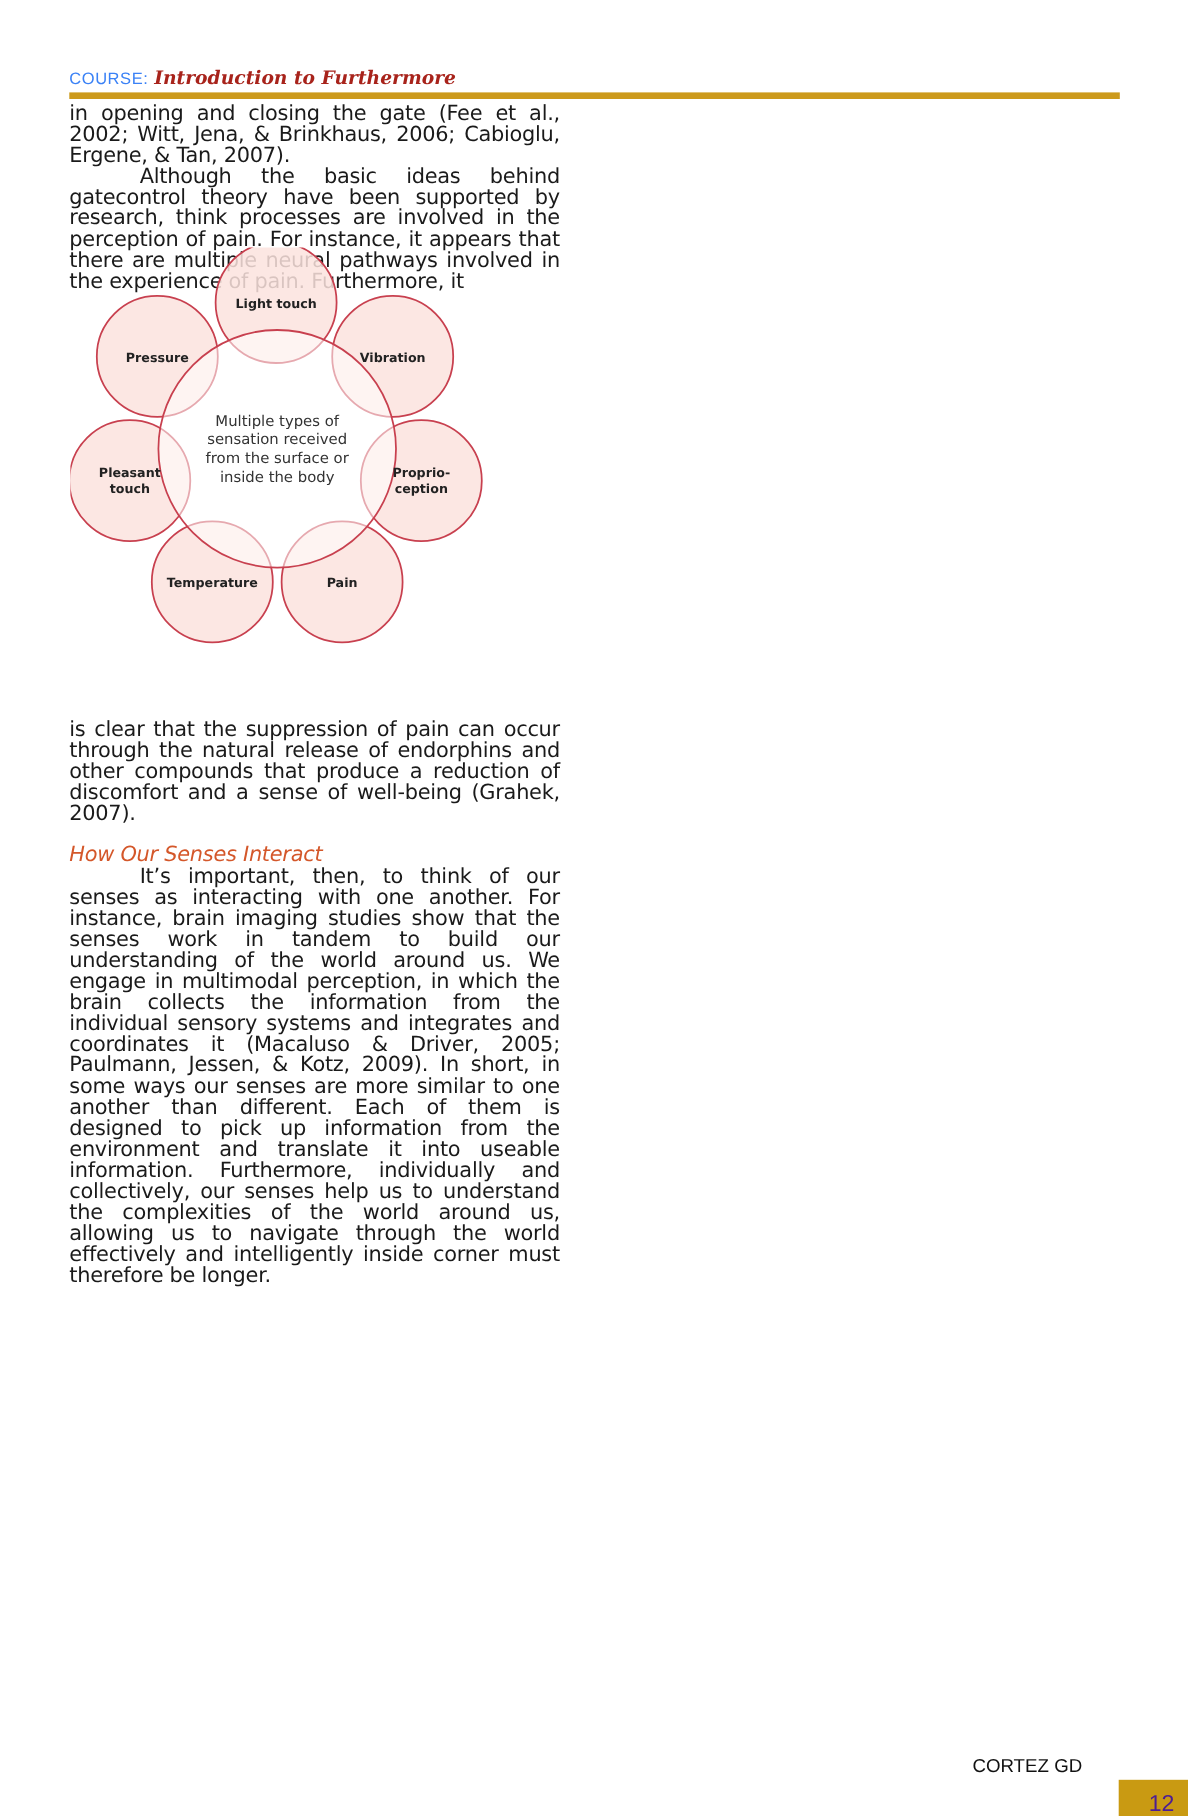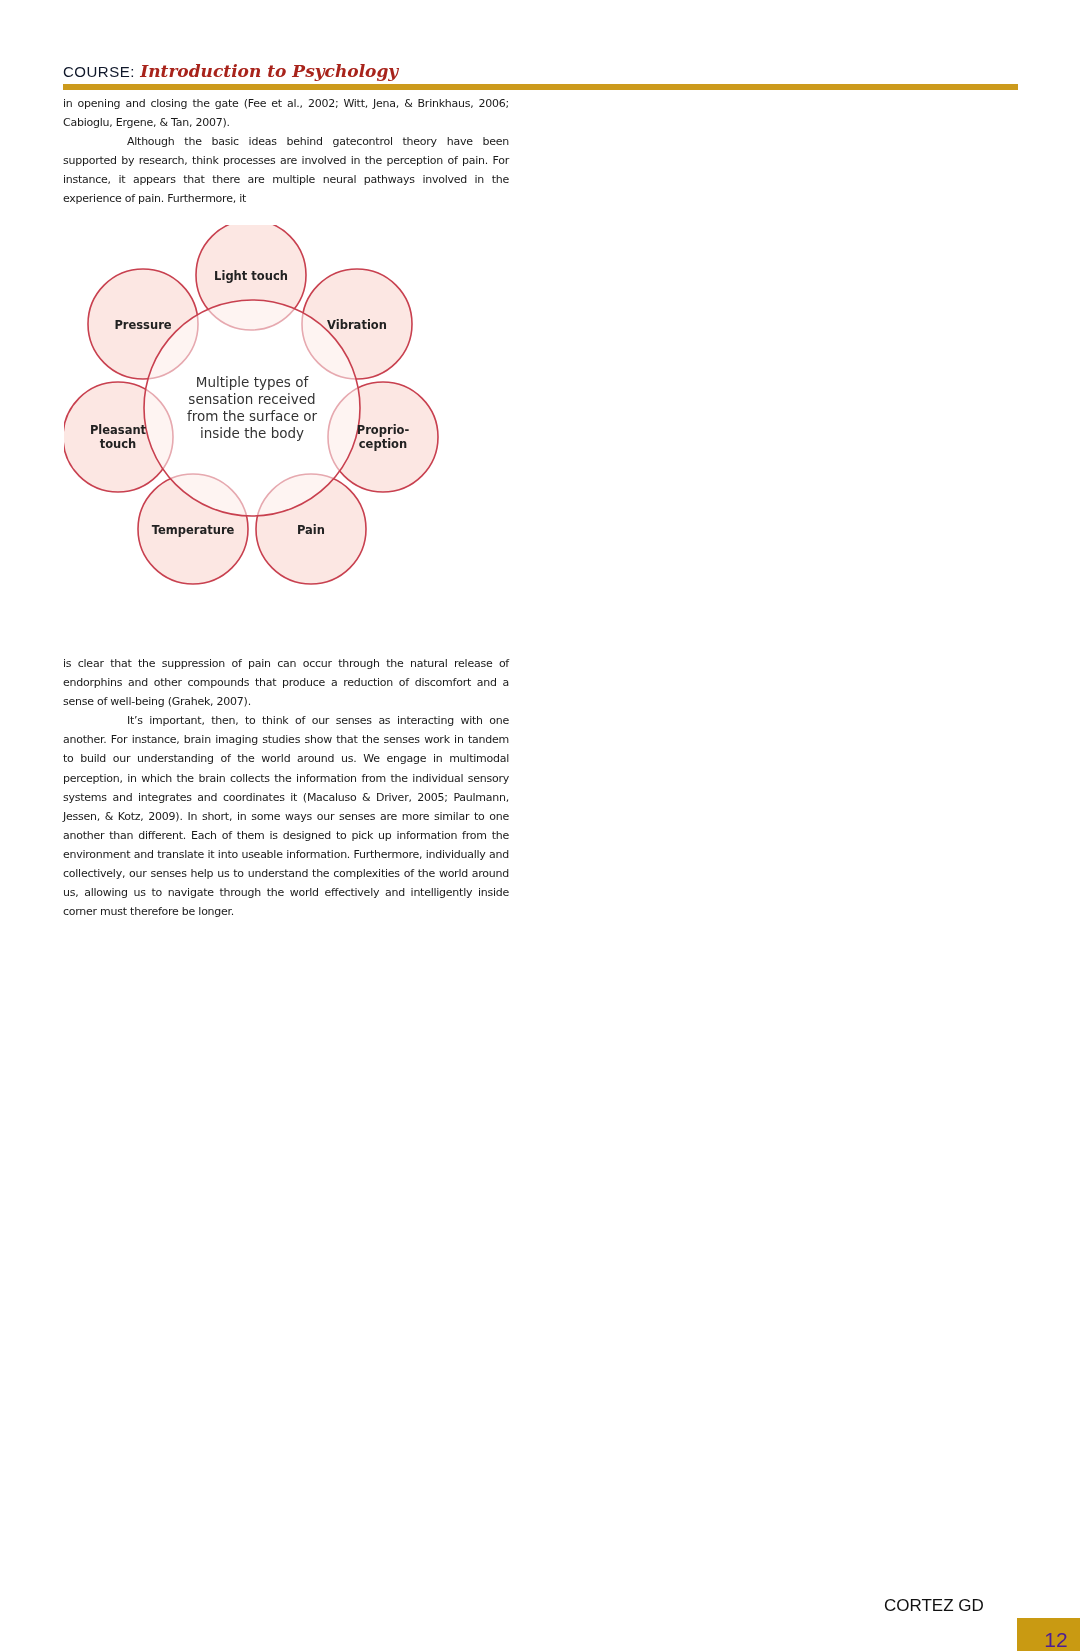--- a/index.html
+++ b/index.html
@@ -1,25 +1,25 @@
 <!DOCTYPE html>
 <html><head>
   <meta charset="utf-8">
   <style>
     html, body { margin: 0; padding: 0; background: #ffffff; }
     body { width: 1080px; height: 1651px; position: relative; overflow: hidden;
            font-family: "DejaVu Sans", sans-serif; color: #1a1a1a; }
 
     .header { position: absolute; left: 63px; top: 60px; width: 955px; }
     .header-title { font-size: 17px; line-height: 22px; white-space: nowrap; }
-    .header-prefix { color: #0f172a; font-family: "Liberation Sans", sans-serif; letter-spacing: 0.5px; font-size: 15px; }
+    .header-prefix { color: #3b82f6; font-family: "Liberation Sans", sans-serif; letter-spacing: 0.5px; font-size: 15px; }
     .header-course { color: #a8231b; font-family: "DejaVu Serif", serif; font-style: italic; font-weight: bold; }
     .header-rule { position: absolute; left: 0; top: 24px; width: 955px; height: 6px; background: #cc9a1c; }
 
-    .column { position: absolute; left: 63px; width: 446px; font-size: 11px; line-height: 19.1px;
+    .column { position: absolute; left: 63px; width: 446px; font-size: 19px; line-height: 19.1px;
               text-align: justify; font-family: "DejaVu Sans", sans-serif; letter-spacing: -0.25px; }
     .column p { margin: 0; }
     .indent { text-indent: 64px; }
     .block-top { top: 94px; }
     .block-mid { top: 654px; }
     .heading { color: #d4572a; font-style: italic; margin-top: 19px !important; }
 
     .diagram { position: absolute; left: 64px; top: 225px; width: 400px; height: 395px; }
     .diagram svg { width: 400px; height: 395px; }
 
@@ -28,21 +28,21 @@
     .footer-page { position: absolute; left: 1017px; top: 1582px; width: 78px; height: 43px; background: #c99a12;
                    color: #4c1d95; font-family: "Liberation Sans", sans-serif; font-size: 21px;
                    display: flex; align-items: center; justify-content: center; margin-top: 36px; }
   </style>
 </head>
 <body>
 
 <div class="header">
   <div class="header-title">
     <span class="header-prefix">COURSE:</span>
-    <span class="header-course">Introduction to Psychology</span>
+    <span class="header-course">Introduction to Furthermore</span>
   </div>
   <div class="header-rule"></div>
 </div>
 
 <div class="column block-top">
   <p>in opening and closing the gate (Fee et al., 2002; Witt, Jena, &amp; Brinkhaus, 2006; Cabioglu, Ergene, &amp; Tan, 2007).</p>
   <p class="indent">Although the basic ideas behind gatecontrol theory have been supported by research, think processes are involved in the perception of pain. For instance, it appears that there are multiple neural pathways involved in the experience of pain. Furthermore, it</p>
 </div>
 
 <div class="diagram">
@@ -72,17 +72,18 @@
       <text x="188" y="162"><tspan>Multiple types of</tspan></text>
       <text x="188" y="179"><tspan>sensation received</tspan></text>
       <text x="188" y="196"><tspan>from the surface or</tspan></text>
       <text x="188" y="213"><tspan>inside the body</tspan></text>
     </g>
   </svg>
 </div>
 
 <div class="column block-mid">
   <p>is clear that the suppression of pain can occur through the natural release of endorphins and other compounds that produce a reduction of discomfort and a sense of well-being (Grahek, 2007).</p>
+  <p class="heading">How Our Senses Interact</p>
   <p class="indent">It’s important, then, to think of our senses as interacting with one another. For instance, brain imaging studies show that the senses work in tandem to build our understanding of the world around us. We engage in multimodal perception, in which the brain collects the information from the individual sensory systems and integrates and coordinates it (Macaluso &amp; Driver, 2005; Paulmann, Jessen, &amp; Kotz, 2009). In short, in some ways our senses are more similar to one another than different. Each of them is designed to pick up information from the environment and translate it into useable information. Furthermore, individually and collectively, our senses help us to understand the complexities of the world around us, allowing us to navigate through the world effectively and intelligently inside corner must therefore be longer.</p>
 </div>
 
 <div class="footer-author">CORTEZ GD</div>
 <div class="footer-page">12</div>
 
 </body></html>

